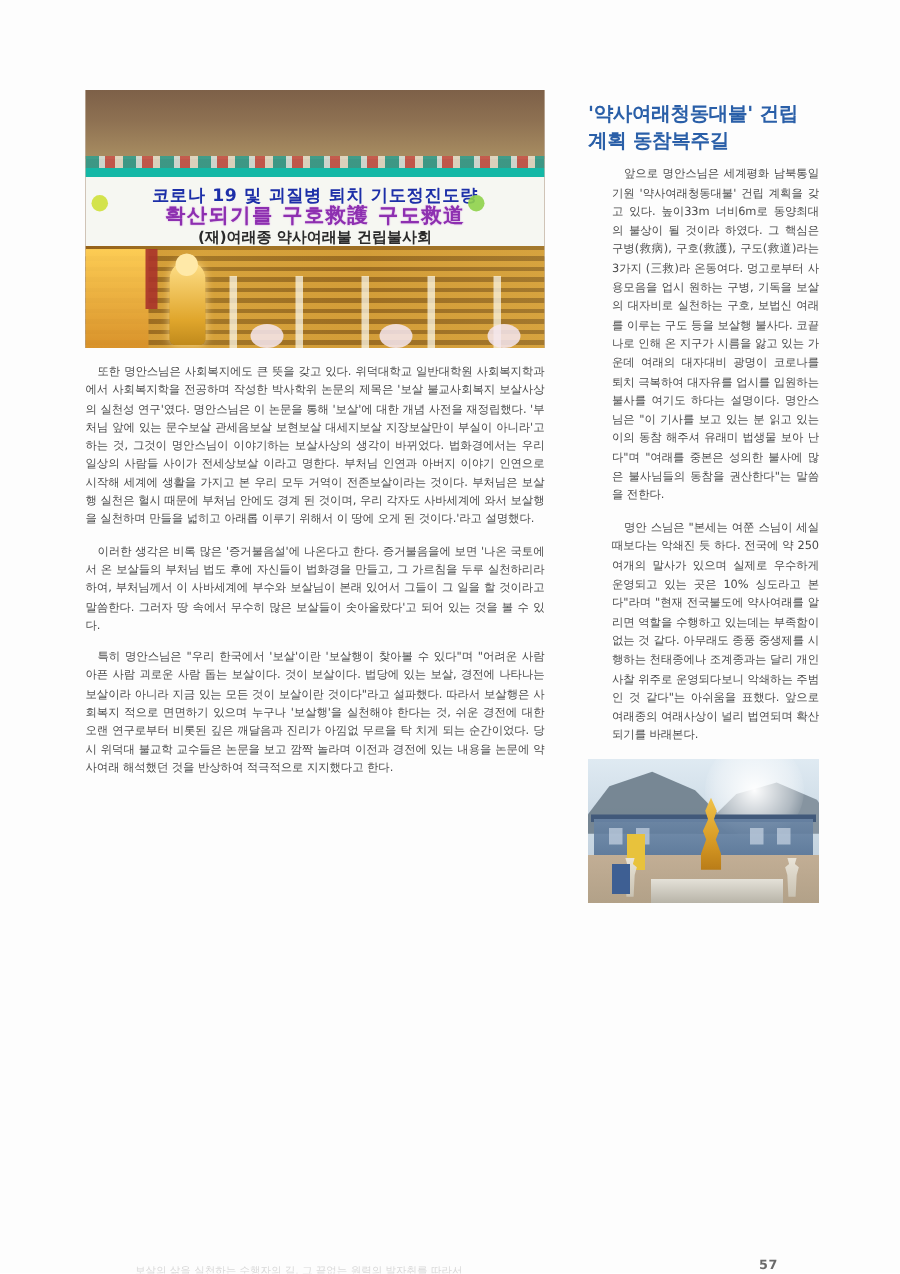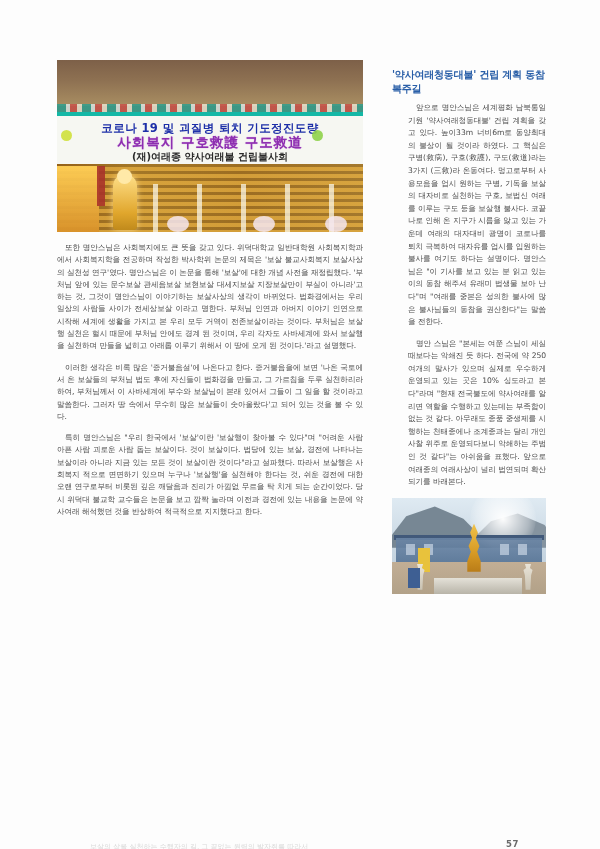--- a/index.html
+++ b/index.html
@@ -61,21 +61,21 @@
       #c9534a 13px, #c9534a 20px,
       #e8e2cf 20px, #e8e2cf 25px);
     opacity: .85;
   }
   .pt-banner {
     position: absolute;
     left: 0; right: 0;
     top: 52px;
     height: 52px;
     background: #f6f7f2;
-    border-top: 4px solid #14b8a6;
+    border-top: 6px solid #14b8a6;
     border-bottom: 1px solid #dedbd0;
     display: flex;
     flex-direction: column;
     align-items: center;
     justify-content: center;
     text-align: center;
   }
   .pt-banner .ln1 {
     font-size: 11.5px;
     font-weight: bold;
@@ -179,21 +179,21 @@
 
   .subhead {
     font-size: 8.4px;
     font-weight: bold;
     color: #1f4fa0;
     margin: 14px 0 7px 0;
     letter-spacing: -0.1px;
   }
 
   .rc-head {
-    font-size: 10px;
+    font-size: 13px;
     font-weight: bold;
     color: #2a5fa8;
     margin: 0 0 7px 0;
     letter-spacing: -0.2px;
     line-height: 1.35;
   }
   .rc-text {
     font-size: 7.6px;
     line-height: 1.66;
     color: #4a4a4a;
@@ -328,21 +328,21 @@
 <div class="page">
 
   <div class="col-left">
 
     <div class="photo-top">
       <div class="pt-ceiling"></div>
       <div class="pt-eave"></div>
 
       <div class="pt-banner">
         <div class="ln1">코로나 19 및 괴질병 퇴치 기도정진도량</div>
-        <div class="ln2">사회복지 구호救護 구도救道</div>
+        <div class="ln2">확산되기를 구호救護 구도救道</div>
         <div class="ln3">(재)여래종 약사여래불 건립불사회</div>
       </div>
       <div class="pt-dot-l"></div>
       <div class="pt-dot-r"></div>
 
       <div class="pt-hall">
         <div class="pt-col" style="left:96px;"></div>
         <div class="pt-col" style="left:140px;"></div>
         <div class="pt-col" style="left:184px;"></div>
         <div class="pt-col" style="left:228px;"></div>

